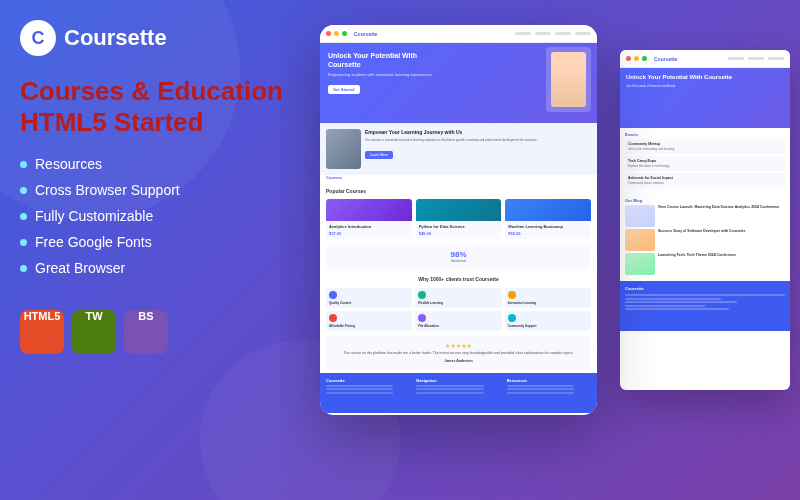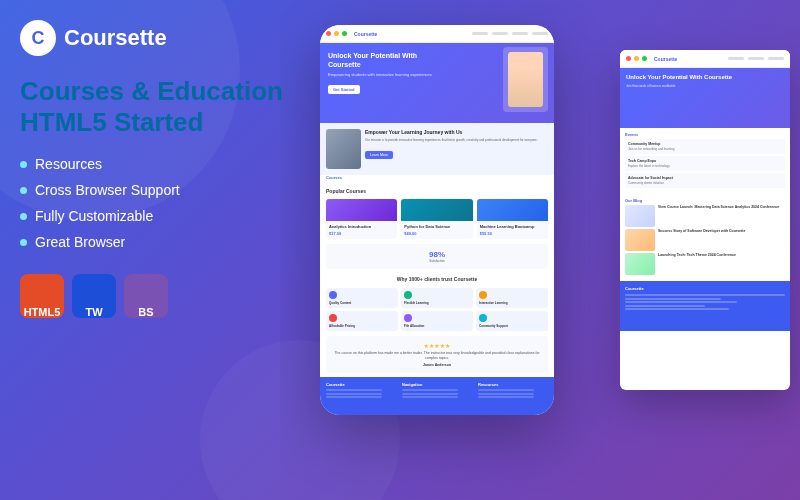--- a/index.html
+++ b/index.html
@@ -63,21 +63,21 @@
       font-size: 22px;
       font-weight: 700;
       color: white;
     }
 
     .main-title {
       font-size: 26px;
       font-weight: 700;
       line-height: 1.2;
       margin-bottom: 18px;
-      color: #0369a1;
+      color: #b91c1c;
     }
 
     .features-list {
       list-style: none;
       margin-bottom: 24px;
     }
     .features-list li {
       display: flex;
       align-items: center;
       gap: 8px;
@@ -95,49 +95,50 @@
 
     
     .tech-badges {
       display: flex;
       gap: 8px;
       flex-wrap: wrap;
     }
     .badge {
       width: 44px; height: 44px;
       border-radius: 8px;
-      display: flex; align-items: flex-end; justify-content: center;
+      display: flex; align-items: flex-start; justify-content: center;
       font-size: 11px;
       font-weight: bold;
       color: white;
+      margin-top: 10px;
     }
     .badge-html { background: #e34c26; }
     .badge-css { background: #264de4; }
-    .badge-tailwind { background: #1d4ed8; }
+    .badge-tailwind { background: #4d7c0f; }
     .badge-bootstrap { background: #7952b3; }
 
     
     .mockup-area {
       position: absolute;
       right: 0;
       top: 0;
       width: 520px;
       height: 500px;
       overflow: hidden;
     }
 
     
     .screenshot-main {
       position: absolute;
       left: 40px;
       top: 25px;
-      width: 234px;
+      width: 277px;
       height: 390px;
       background: white;
-      border-radius: 20px;
+      border-radius: 14px;
       overflow: hidden;
       box-shadow: 0 20px 60px rgba(0,0,0,0.3);
       z-index: 2;
     }
 
     
     .screenshot-secondary {
       position: absolute;
       right: 10px;
       top: 50px;
@@ -413,20 +414,24 @@
     <li>
       <span class="bullet"></span>
       <span>Cross Browser Support</span>
     </li>
     <li>
       <span class="bullet"></span>
       <span>Fully Customizable</span>
     </li>
     <li>
       <span class="bullet"></span>
+      <span>Free Google Fonts</span>
+    </li>
+    <li>
+      <span class="bullet"></span>
       <span>Great Browser</span>
     </li>
   </ul>
 
   <div class="tech-badges">
     <div class="badge badge-html">
       <span>HTML5</span>
     </div>
     <div class="badge badge-tailwind">
       <span>TW</span>

